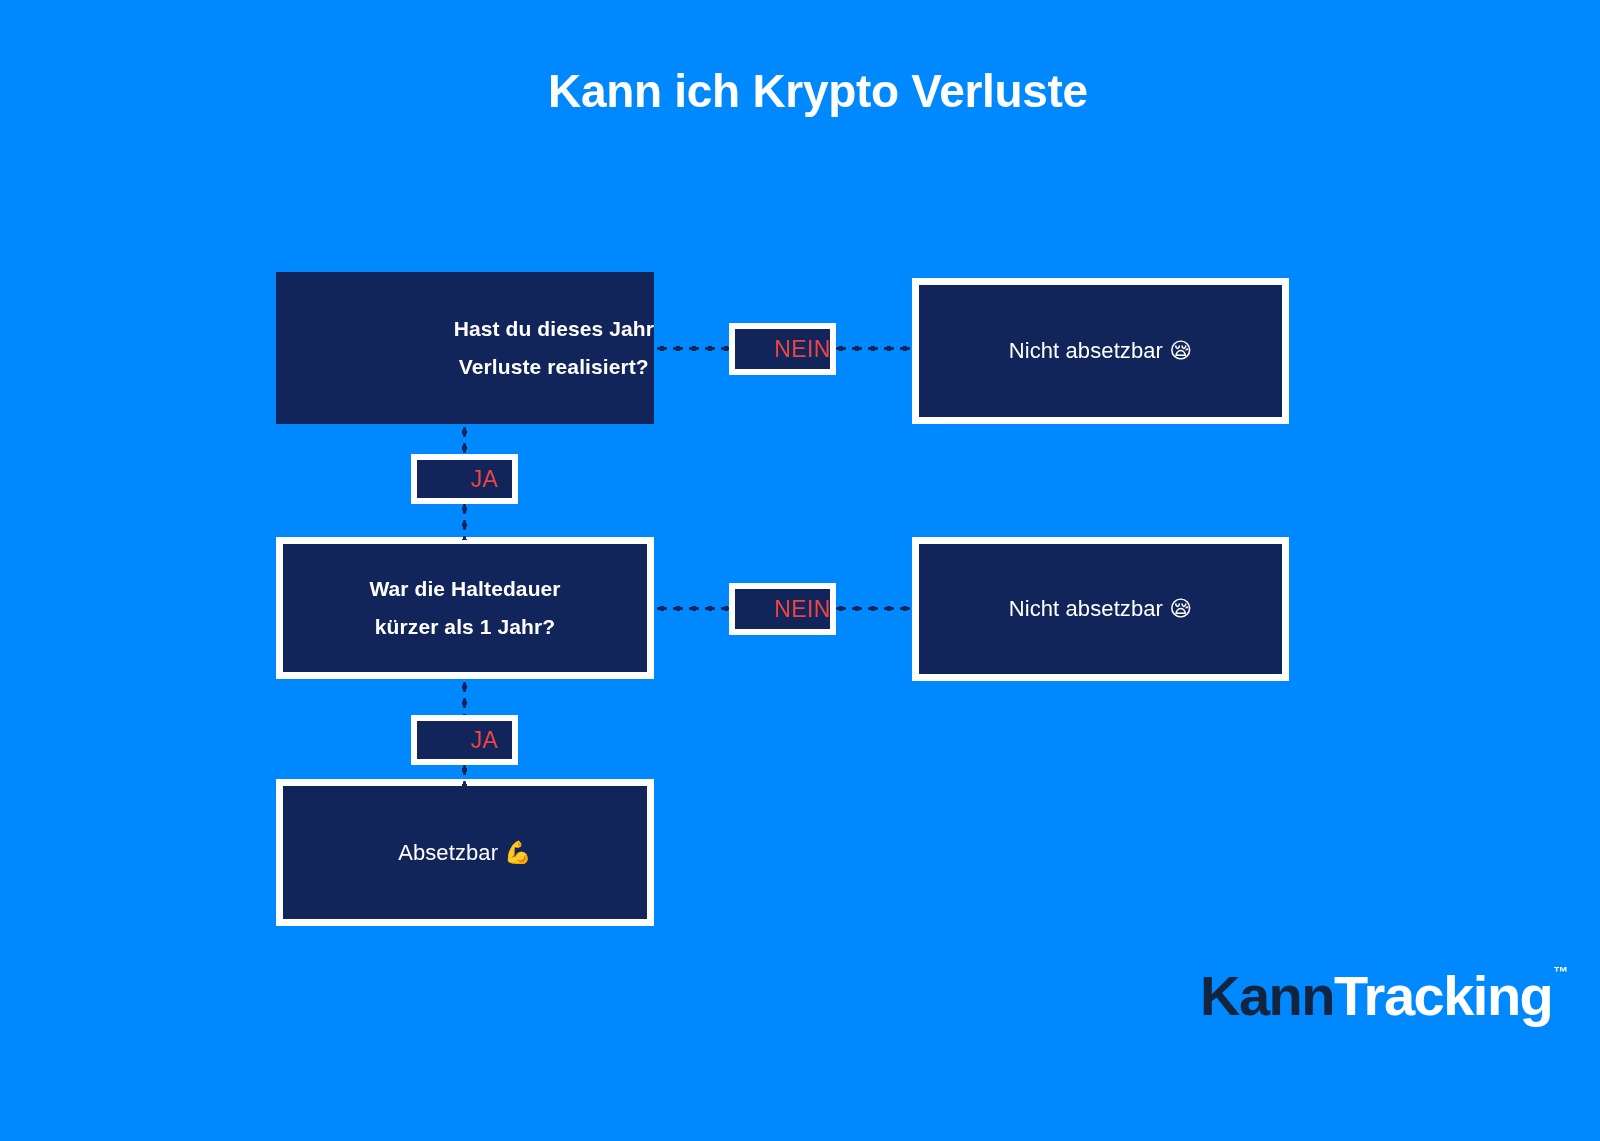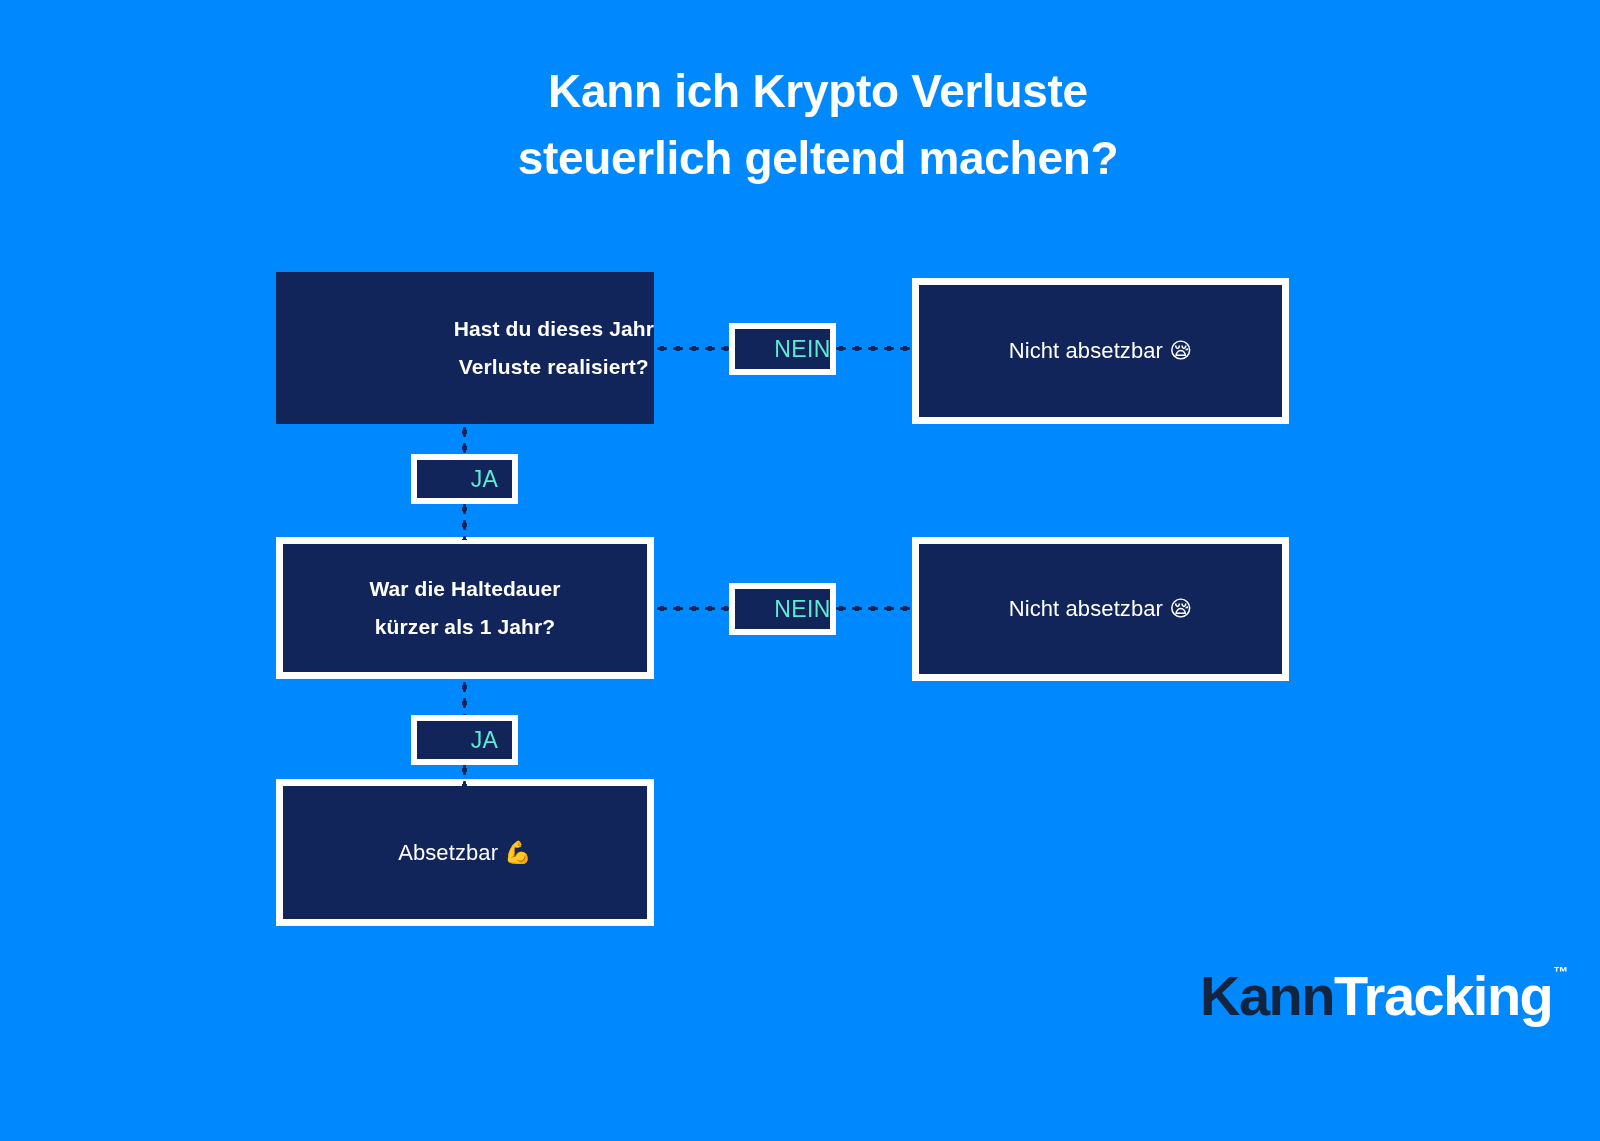--- a/index.html
+++ b/index.html
@@ -75,21 +75,21 @@
     left: 912px; top: 537px; width: 377px; height: 144px;
   }
   #node-final {
     left: 276px; top: 779px; width: 378px; height: 147px;
   }
 
   
   .edge-label {
     position: absolute;
     background: #11255A;
-    color: #5eead4;
+    color: #ef4444;
     border: 6px solid #FFFFFF;
     box-sizing: border-box;
     display: flex;
     align-items: center;
     justify-content: center;
     font-size: 23px;
     font-weight: normal;
     letter-spacing: 0.4px;
     z-index: 3;
     padding-left: 40px;
@@ -153,21 +153,20 @@
     left: 1px;
   }
 </style>
 </head>
 <body>
 
 <div id="canvas">
 
   <div class="title">
     <span class="title-line">Kann ich Krypto Verluste</span>
-    <span class="title-line">steuerlich geltend machen?</span>
   </div>
 
   <div class="conn-h" id="conn-h1a"></div>
   <div class="conn-h" id="conn-h1b"></div>
 
   <div class="conn-h" id="conn-h2a"></div>
   <div class="conn-h" id="conn-h2b"></div>
 
   <div class="conn-v" id="conn-v1a"></div>
   <div class="conn-v" id="conn-v1b"></div>

